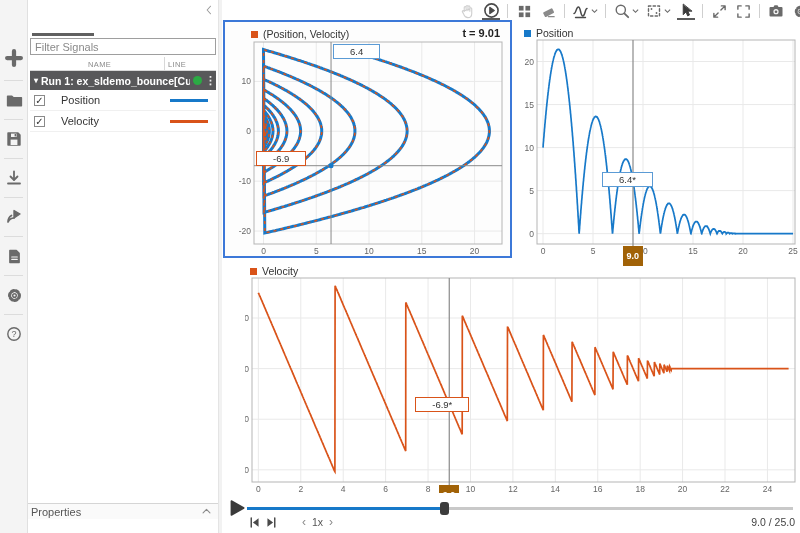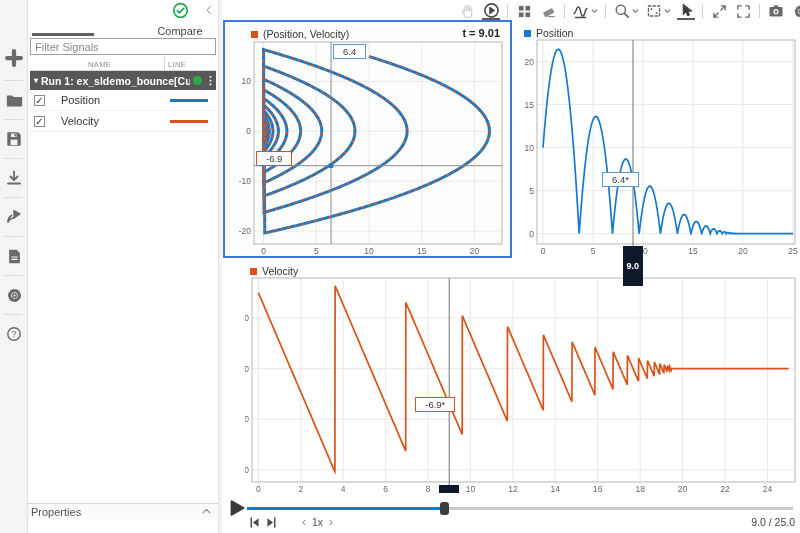--- a/index.html
+++ b/index.html
@@ -69,25 +69,25 @@
   .panel { position:absolute; background:#fff; }
   .panel svg { position:absolute; left:0; top:0; }
   #panel-xy { left:223px; top:20px; width:289px; height:238px;
     border:2px solid #3c78d8; background:#fdfdfd; }
   #panel-pos { left:514px; top:22px; width:286px; height:236px; }
   #panel-vel { left:245px; top:262px; width:555px; height:231px; overflow:hidden; }
   .legend { position:absolute; display:flex; align-items:center; font-size:10.5px; color:#333; }
   .legend .lsw { width:7px; height:7px; margin-right:5px; flex:none; }
   .tstamp { position:absolute; right:10px; top:5px; font-size:11px; font-weight:bold; color:#222; }
   .cursor-label { position:absolute; background:#fff; font-size:9.5px; color:#333;
-    padding:0 9px; line-height:13px; white-space:nowrap; z-index:5; cursor:ew-resize; }
+    padding:0 16px; line-height:13px; white-space:nowrap; z-index:5; cursor:ew-resize; }
   .cursor-label.blue { border:1px solid #5b9bd5; }
   .cursor-label.orange { border:1px solid #d95319; }
-  .tbadge { position:absolute; background:#0f172a; color:#fff; font-size:9px; font-weight:bold;
-    padding:15px 4px; z-index:5; cursor:ew-resize; }
+  .tbadge { position:absolute; background:#a16207; color:#fff; font-size:9px; font-weight:bold;
+    padding:5px 4px; z-index:5; cursor:ew-resize; }
 
   
   .playbar { position:absolute; left:222px; top:495px; width:578px; height:38px; background:#fff; }
   .playbtn { position:absolute; left:6px; top:4px; width:18px; height:18px; cursor:pointer; }
   .ptrack { position:absolute; left:25px; top:12px; width:546px; height:3px; background:#c9c9c9; cursor:pointer; }
   .pfill { position:absolute; left:0; top:0; height:3px; background:#1779c9; }
   .phandle { position:absolute; top:-5px; width:9px; height:13px; background:#3c3c3c;
     border-radius:3px; cursor:ew-resize; }
   .psteps { position:absolute; left:26px; top:20px; display:flex; align-items:center; }
   .pstep { margin-right:4px; cursor:pointer; display:flex; }
@@ -157,27 +157,20 @@
       <div class="ric">
         <svg width="16" height="16" viewBox="0 0 16 16" fill="none" stroke="#5f6368" stroke-width="1.4" stroke-linecap="round" stroke-linejoin="round">
           <circle cx="8" cy="8" r="6.2" stroke="#6a6a6a"></circle>
           <text x="8" y="11" font-size="9" fill="#6a6a6a" stroke="none" text-anchor="middle" font-family="Liberation Sans">?</text>
         </svg>
       </div>
     </div>
 
   <div class="sigpanel">
     <div class="tabs">
-      <div class="tab" style="left:117px;">
-        <span class="ic"><svg width="17" height="17" viewBox="0 0 16 16" fill="none" stroke="#5f6368" stroke-width="1.4" stroke-linecap="round" stroke-linejoin="round">
-              <circle cx="8" cy="8" r="6.4" stroke="#1fa84f" stroke-width="1.6"></circle>
-              <path d="M5 8.2l2 2.1 4-4.3" stroke="#1fa84f" stroke-width="1.6"></path>
-            </svg></span>
-        <span class="tlbl">Compare</span>
-      </div>
       <div class="tab-underline"></div>
       <span class="collapse-ic ic"><svg width="12" height="12" viewBox="0 0 16 16" fill="none" stroke="#5f6368" stroke-width="1.4" stroke-linecap="round" stroke-linejoin="round">
             <path d="M10 3L5.5 8l4.5 5" stroke="#9a9a9a"></path>
           </svg></span>
     </div>
     <input class="filter" placeholder="Filter Signals" style="">
     <div class="thead">
       <span class="c1">NAME</span>
       <span class="c2">LINE</span>
       <span class="vline"></span>

